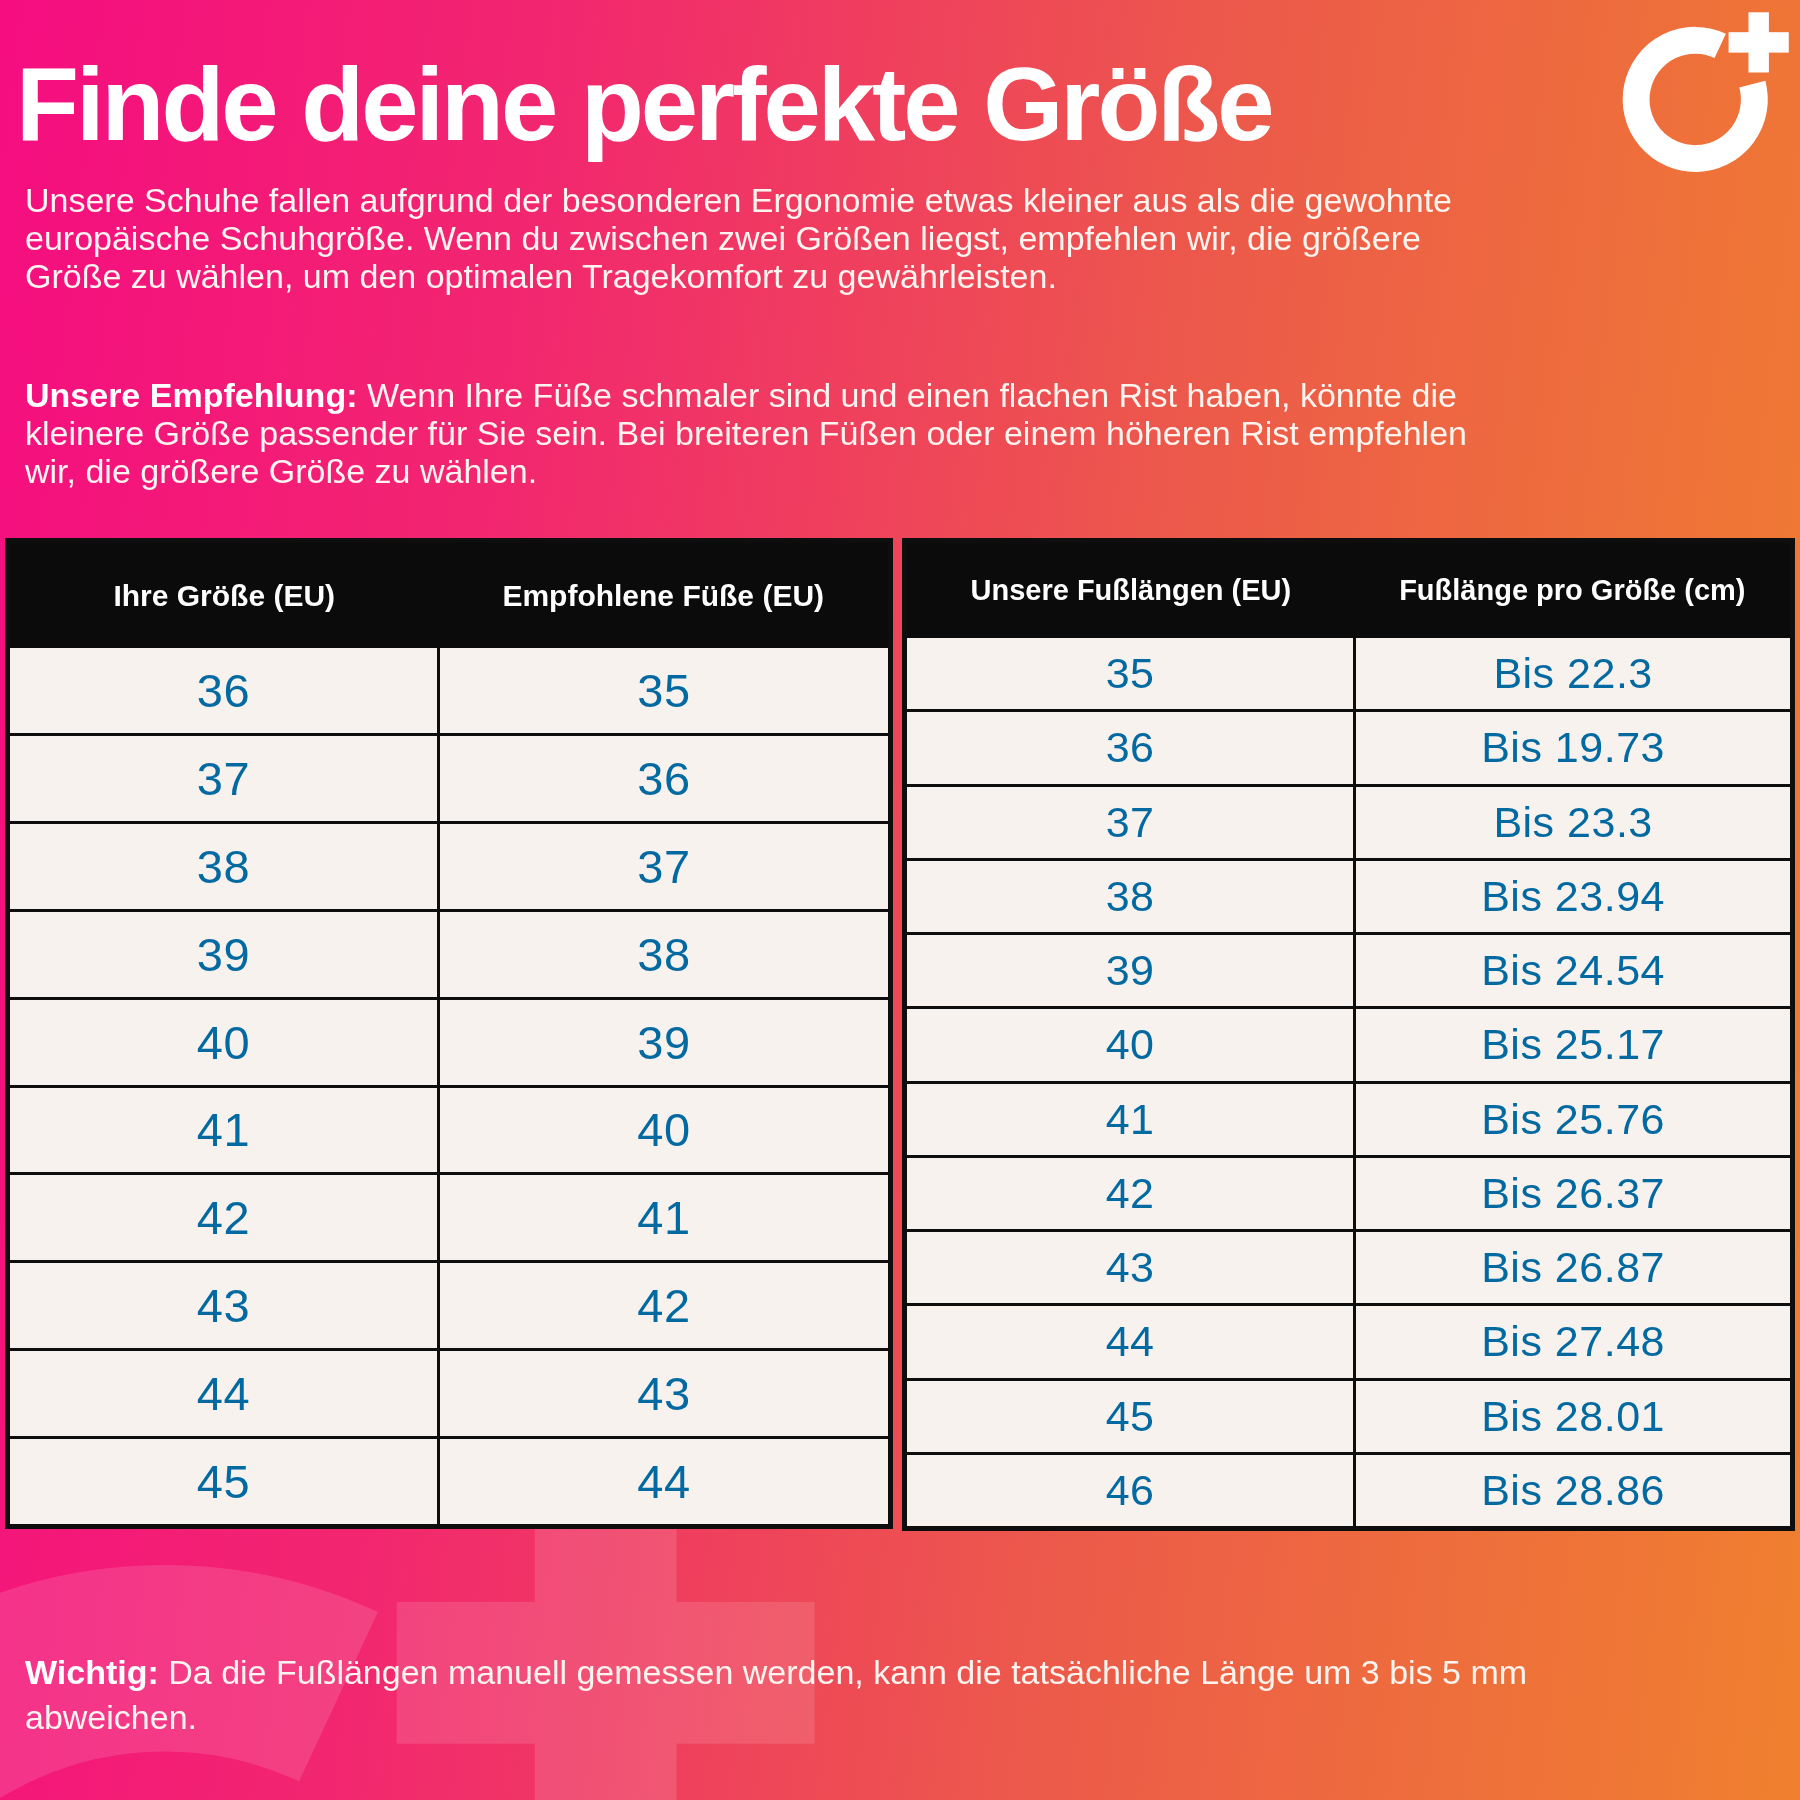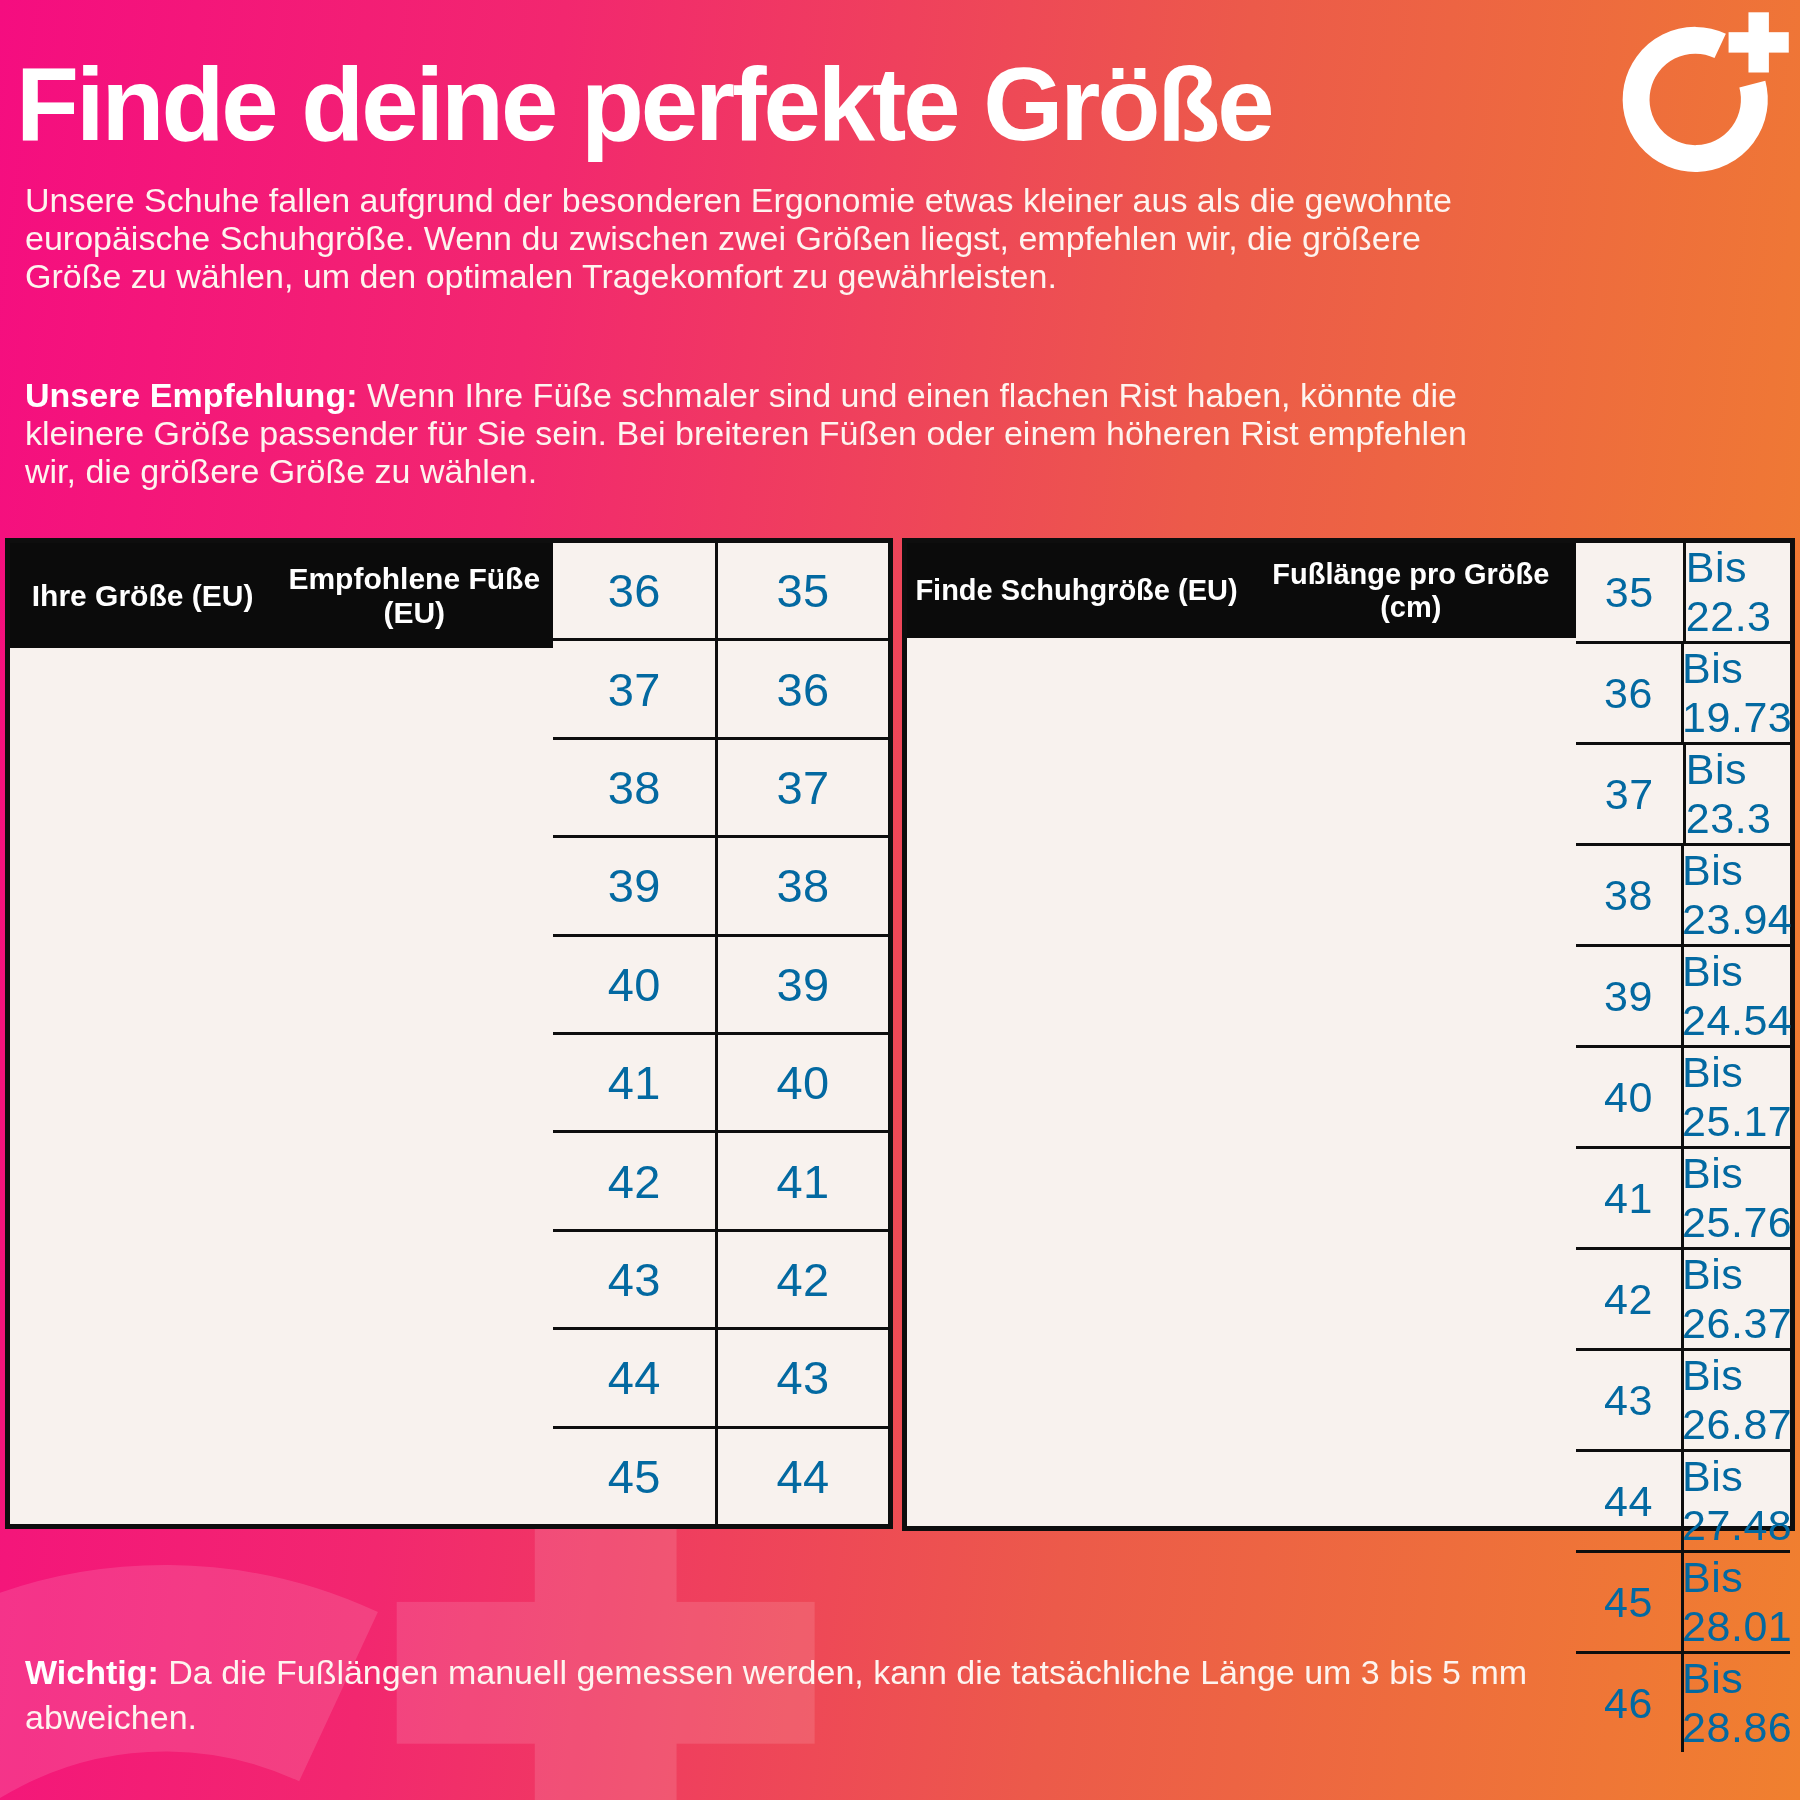--- a/index.html
+++ b/index.html
@@ -30,21 +30,21 @@
     white-space:pre-line;
   }
   .para b { font-weight:700; color:#ffffff; }
   .intro { top:174px; }
   .reco  { top:369px; }
   .note  { top:1643px; line-height:45px; }
 
   .stable {
     position:absolute; box-sizing:border-box;
     background:#f8f2ee; border:5px solid #0e0e0e;
-    display:flex; flex-direction:row;
+    display:flex; flex-direction:column;
   }
   .ltable { left:5px;   top:538px; width:888px; height:991px; }
   .rtable { left:902px; top:538px; width:893px; height:993px; }
 
   .thead {
     display:flex; background:#0b0b0b; color:#fff;
     font-weight:700; flex:0 0 auto;
   }
   .ltable .thead { height:105px; font-size:30px; }
   .rtable .thead { height:95px;  font-size:29px; }
@@ -136,21 +136,21 @@
         </div>
         <div class="trow">
           <div class="tcell c0">45</div>
           <div class="tcell c1">44</div>
         </div>
       </div>
   </div>
 
   <div class="stable rtable">
     <div class="thead">
-      <div class="hcell h0">Finde Schuhgröße (EU)</div>
+      <div class="hcell h0">Unsere Fußlängen (EU)</div>
       <div class="hcell h1">Fußlänge pro Größe (cm)</div>
     </div>
     <div class="tbody">
         <div class="trow">
           <div class="tcell c0">35</div>
           <div class="tcell c1">Bis 22.3</div>
         </div>
         <div class="trow">
           <div class="tcell c0">36</div>
           <div class="tcell c1">Bis 19.73</div>

